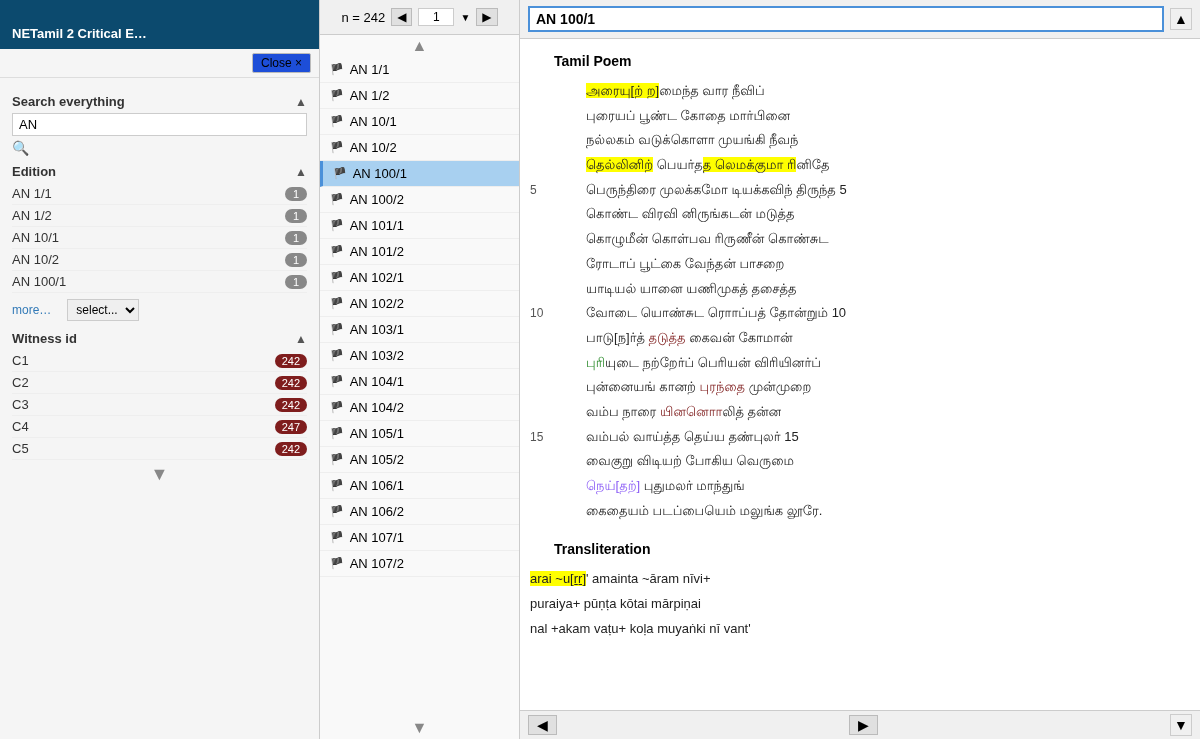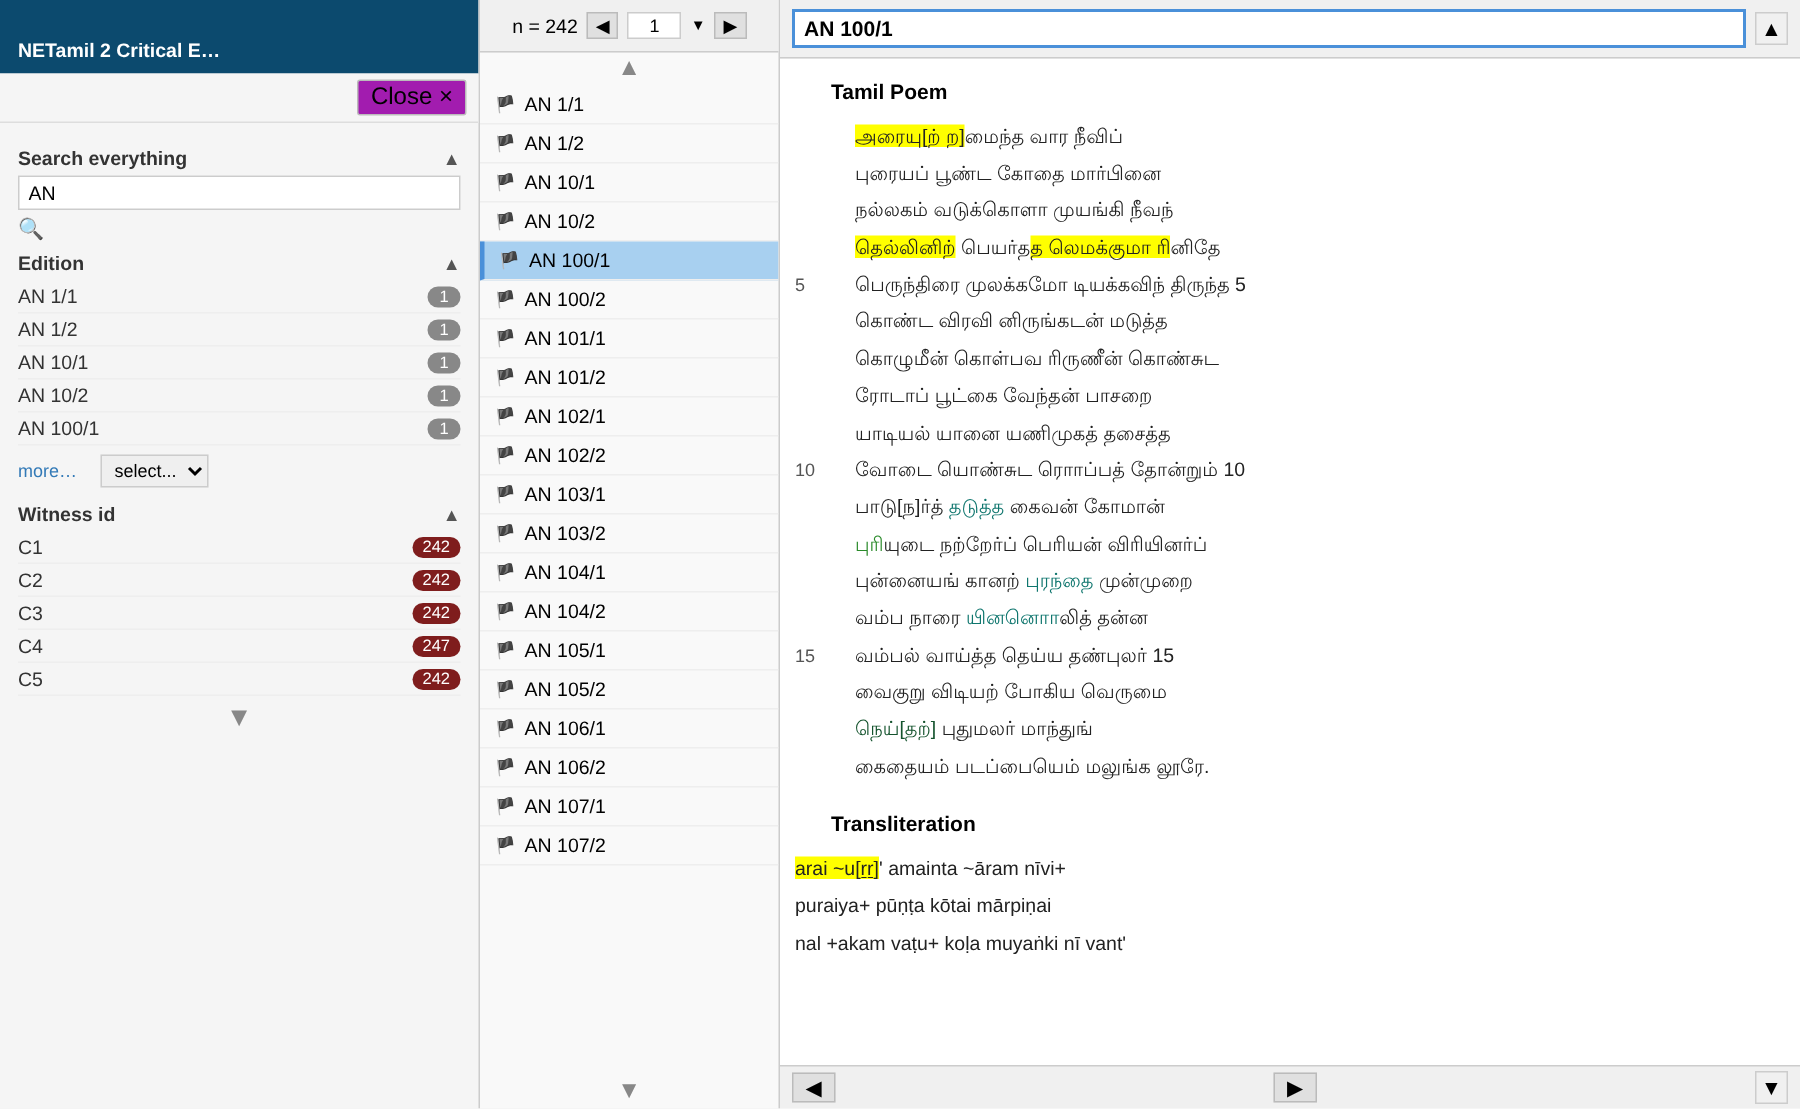--- a/index.html
+++ b/index.html
@@ -23,25 +23,25 @@
       font-weight: bold;
     }
     #close-bar {
       display: flex;
       justify-content: flex-end;
       padding: 4px 8px;
       background: #f5f5f5;
       border-bottom: 1px solid #ddd;
     }
     #close-btn {
-      background: #a21caf;
+      background: #1d4ed8;
       border: 1px solid #bbb;
       padding: 2px 8px;
       cursor: pointer;
-      font-size: 16px;
+      font-size: 12px;
       border-radius: 2px;
     }
     #left-scroll {
       overflow-y: auto;
       flex: 1;
       padding: 8px 12px;
     }
     .section-header {
       display: flex;
       justify-content: space-between;
@@ -223,34 +223,34 @@
       margin-top: 4px;
       margin-left: 24px;
     }
     .poem-lines {
       font-size: 13px;
       line-height: 1.9;
       color: #222;
     }
     .poem-row {
       display: flex;
-      gap: 0;
+      gap: 16px;
     }
     .line-num {
       width: 40px;
       color: #555;
       font-size: 12px;
       flex-shrink: 0;
       padding-top: 1px;
     }
     .line-text { flex: 1; }
     .hl-yellow { background-color: #ffff00; }
     .hl-green { color: #2a8a2a; }
-    .hl-orange { color: #0f766e; }
-    .hl-blue { color: #14532d; }
+    .hl-orange { color: #7f1d1d; }
+    .hl-blue { color: #8b5cf6; }
     .transliteration-section { margin-top: 18px; }
     #right-bottom-bar {
       display: flex;
       align-items: center;
       justify-content: space-between;
       padding: 3px 8px;
       background: #f0f0f0;
       border-top: 1px solid #ccc;
       flex-shrink: 0;
     }

